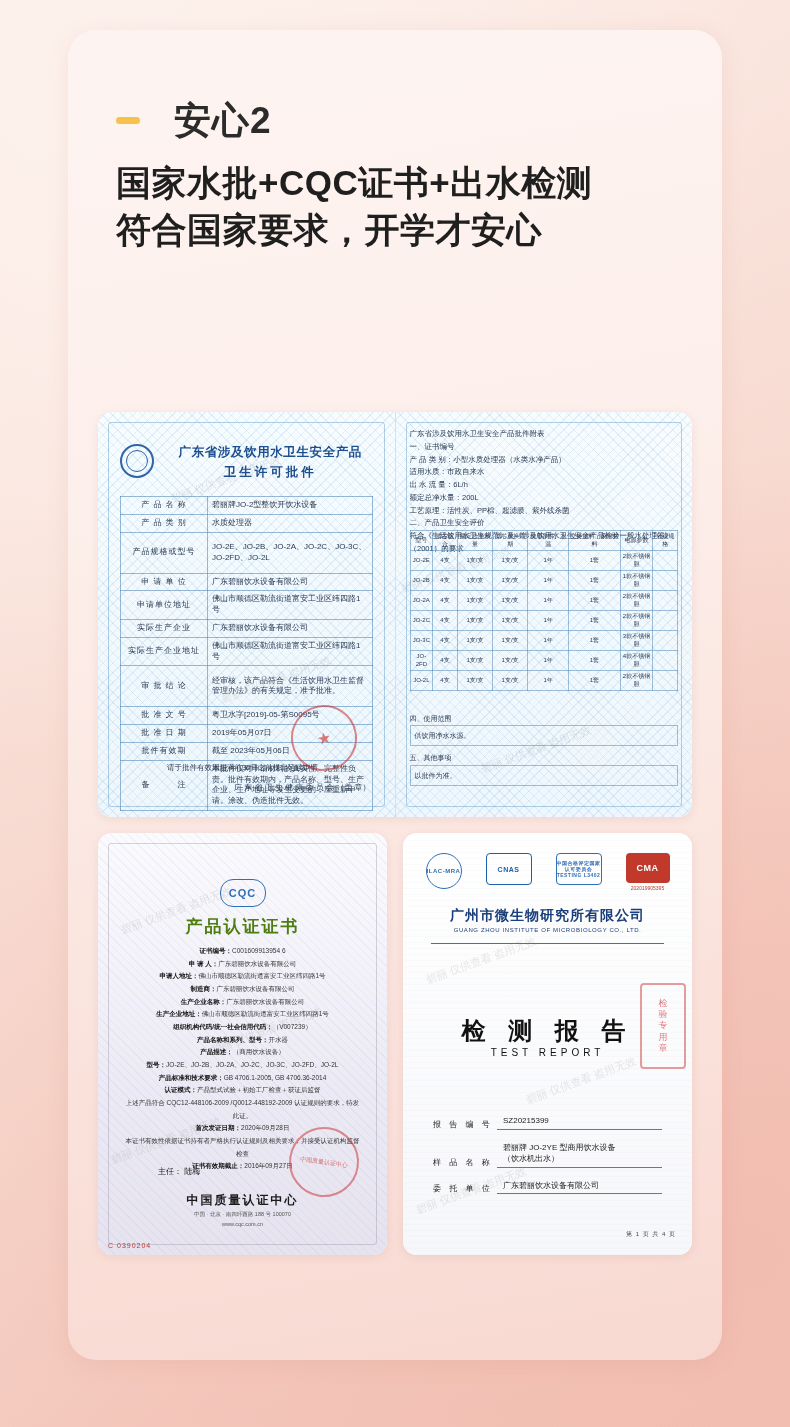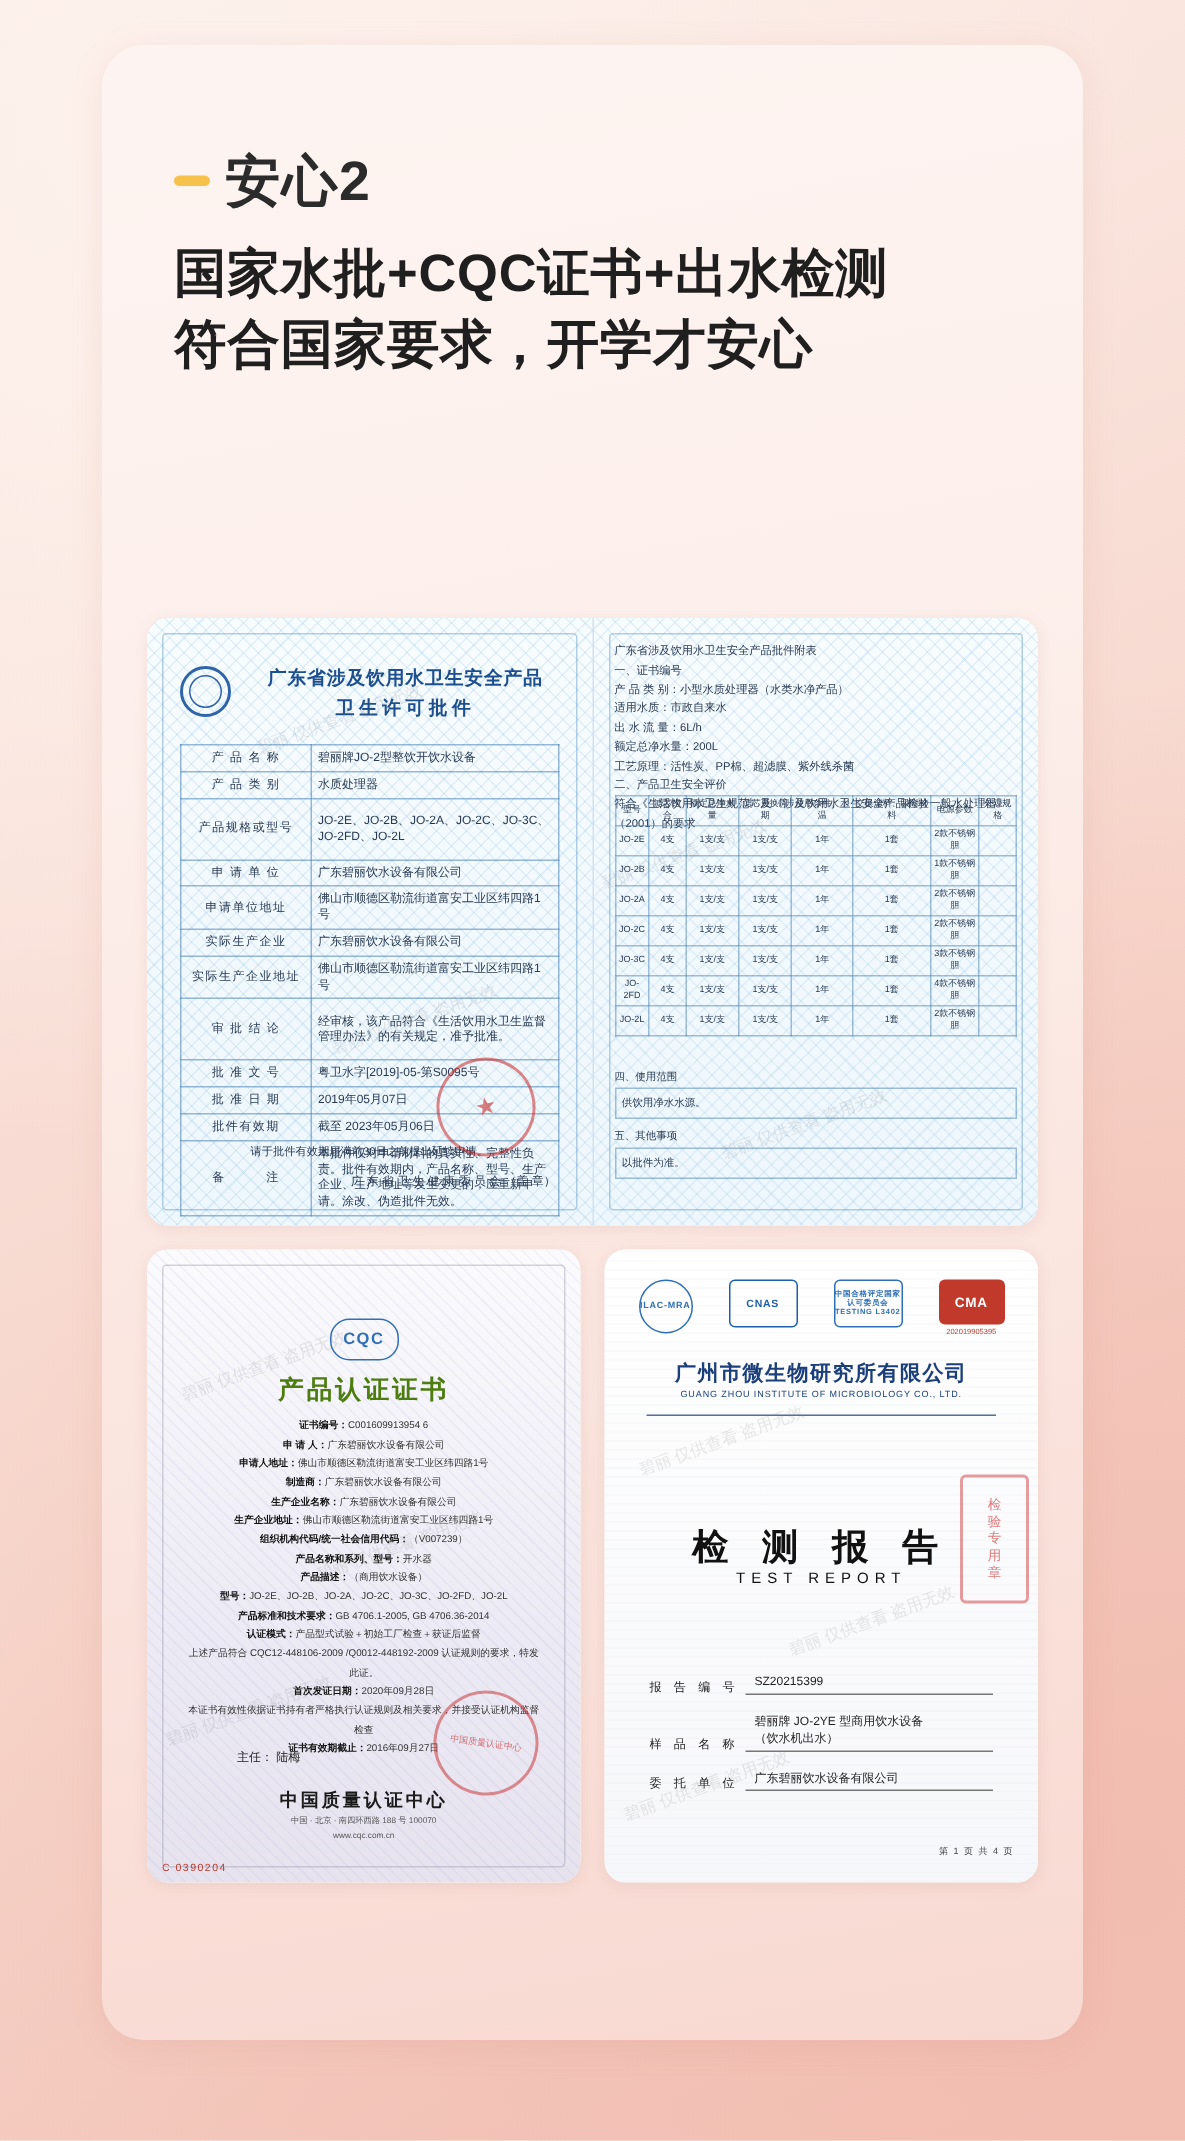--- a/index.html
+++ b/index.html
@@ -28,21 +28,21 @@
 
   
   .kicker{
     display:flex;align-items:center;margin-top:72px;margin-left:18px;
   }
   .kicker .dash{
     width:24px;height:7px;border-radius:4px;background:#f6c24b;margin-right:10px;
     display:inline-block;
   }
   .kicker .ktext{
-    font-size:37px;font-weight:bold;color:#2b2b2b;letter-spacing:1px;line-height:1;
+    font-size:37px;font-weight:bold;color:#2b2b2b;letter-spacing:1px;line-height:1;margin-left:24px;
   }
   .headline{
     margin-left:18px;margin-top:20px;
     font-size:35px;font-weight:bold;color:#1f1f1f;line-height:1.35;letter-spacing:0.5px;
   }
   .headline .l2{display:block;}
   .subcopy{
     margin-left:20px;margin-top:26px;
     font-size:20px;color:#9c9c9c;line-height:1.65;letter-spacing:0.5px;
   }

